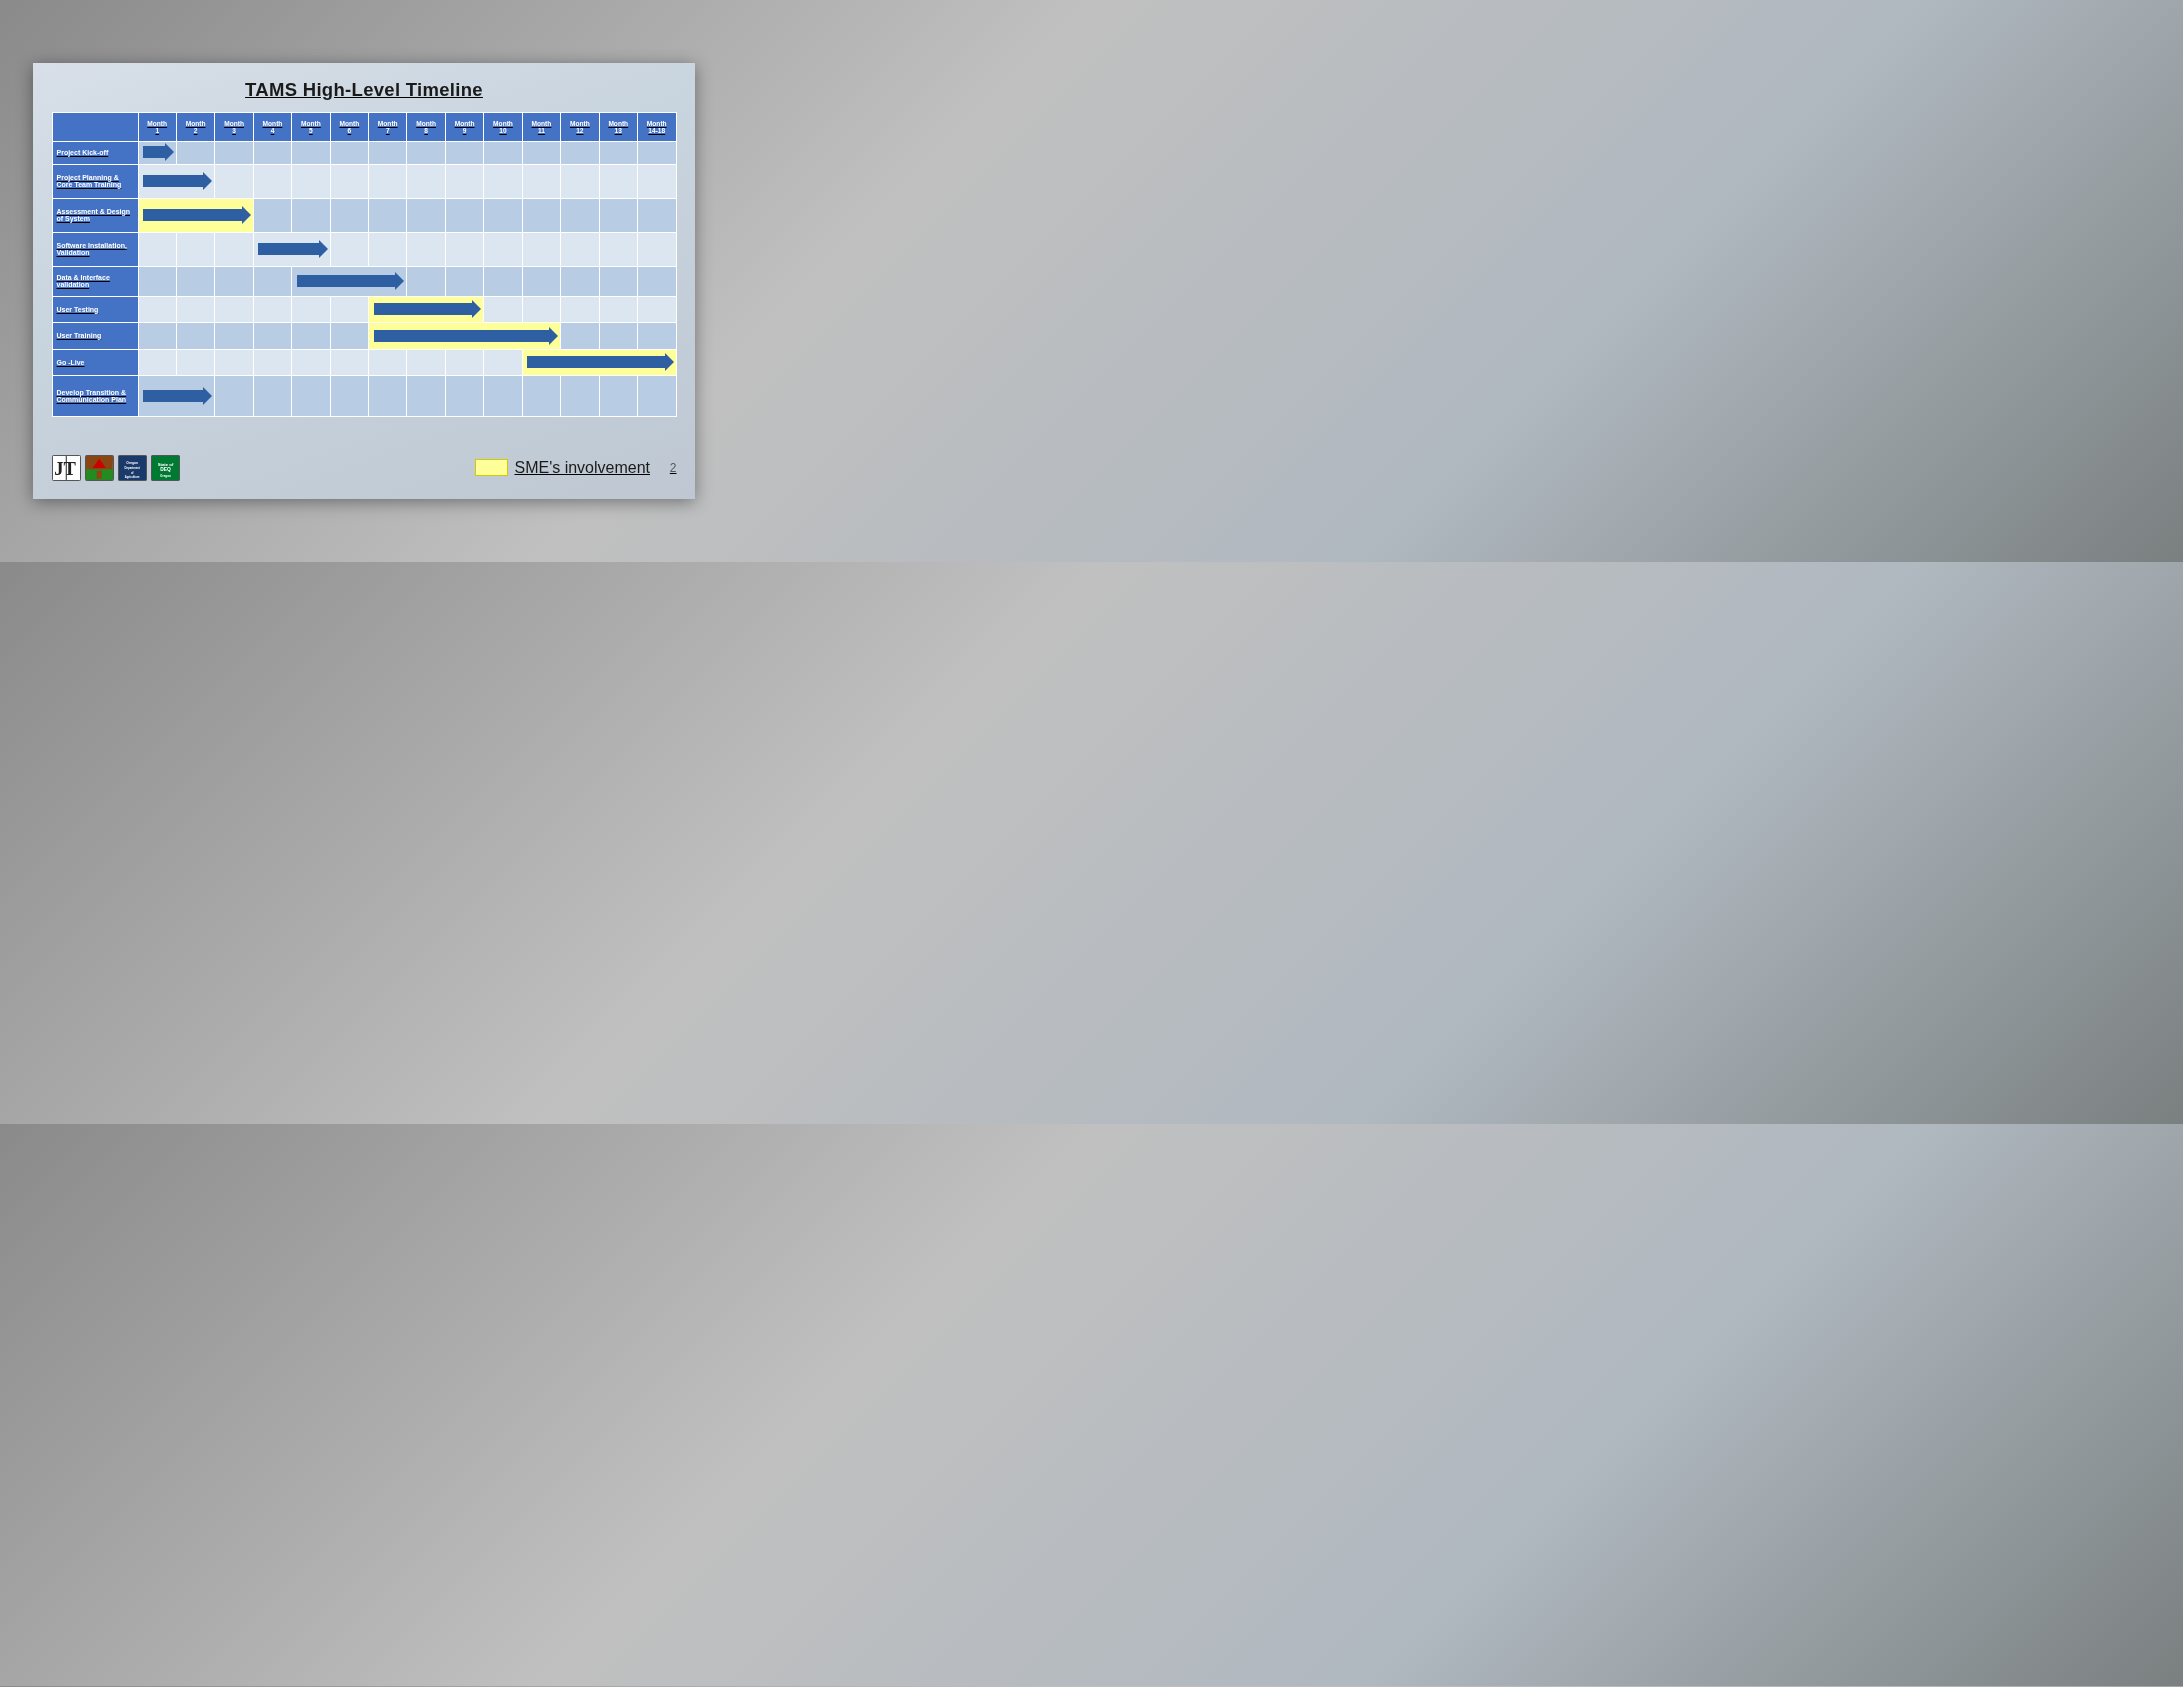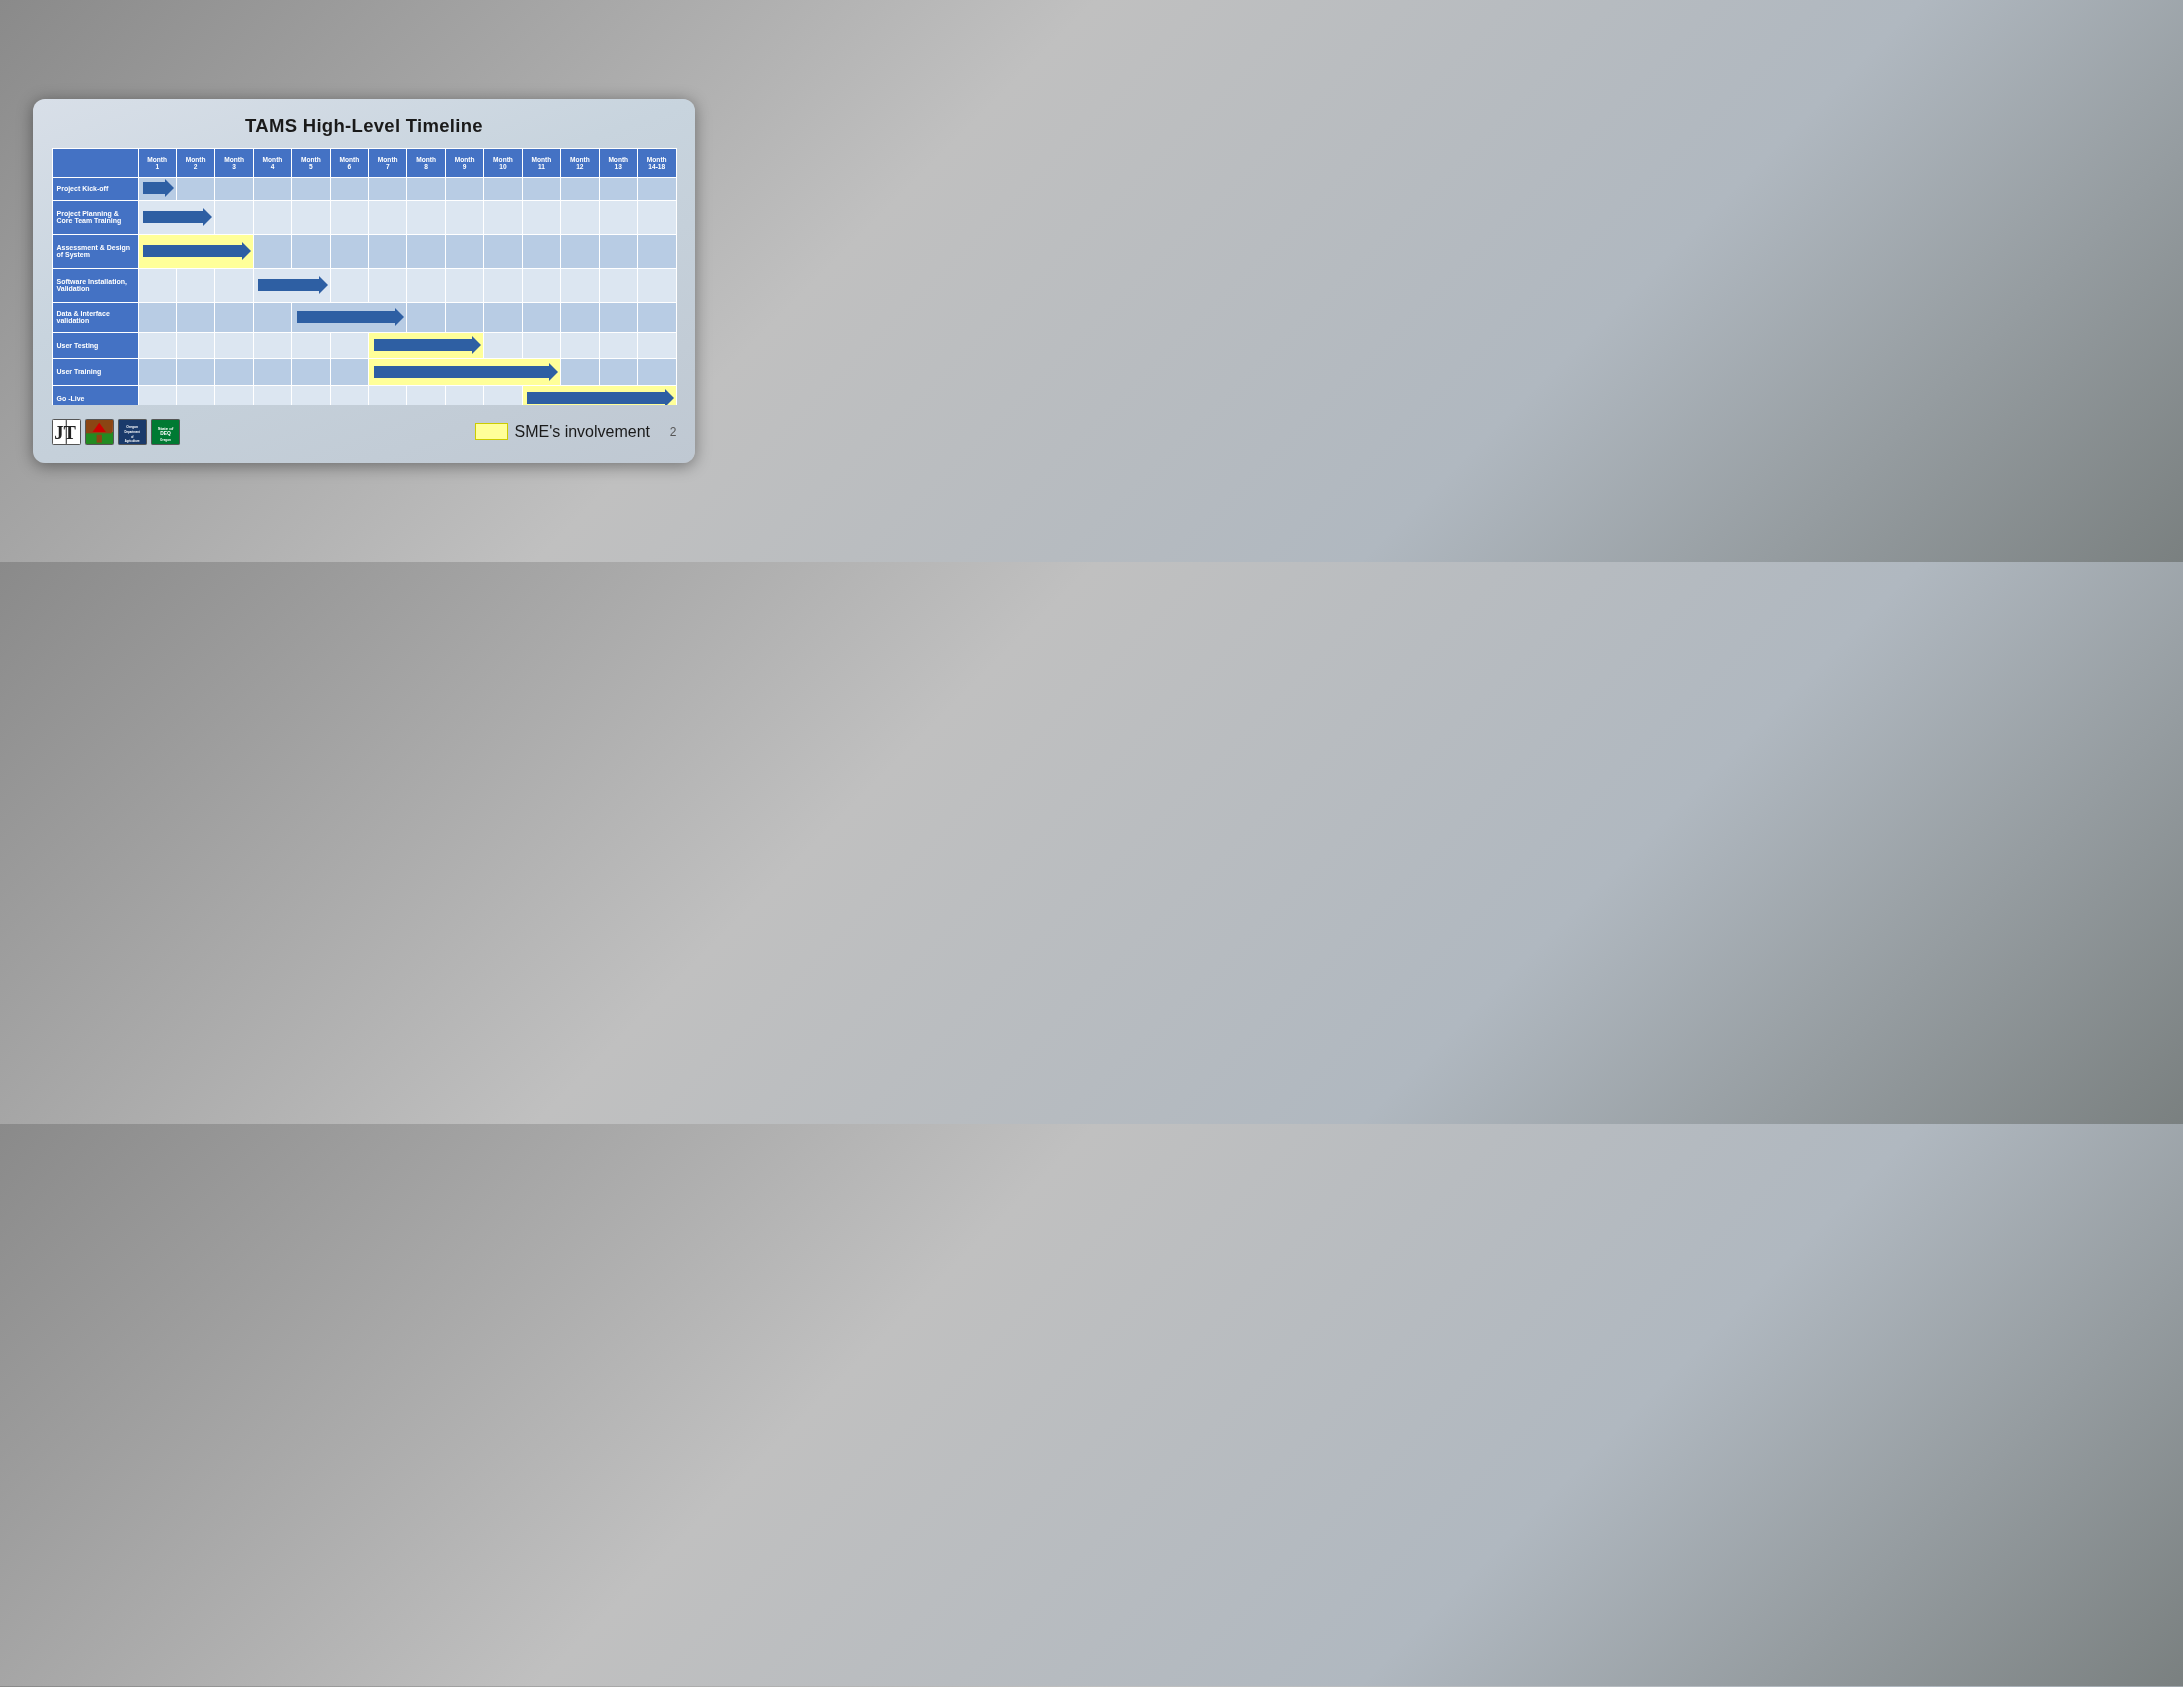--- a/index.html
+++ b/index.html
@@ -9,28 +9,29 @@
       height: 562px;
       background: linear-gradient(135deg, #8a8a8a 0%, #c0c0c0 40%, #b0b8c0 70%, #7a8080 100%);
       display: flex;
       align-items: center;
       justify-content: center;
       font-family: Arial, sans-serif;
     }
 
     .slide {
       width: 662px;
-      height: 364px;
+      height: 436px;
       background: linear-gradient(160deg, #d8dfe8 0%, #c8d4de 40%, #bfc8d2 100%);
-      border-radius: 12px;
+      border-radius: 0;
       padding: 16px 18.5px 13.2px 18.5px;
       display: flex;
       flex-direction: column;
       gap: 6.6px;
       box-shadow: 0 2.6px 16px rgba(0,0,0,0.4);
+      text-decoration: underline;
     }
 
     .title {
       text-align: center;
       font-size: 18.5px;
       font-weight: bold;
       color: #1a1a1a;
       letter-spacing: 0.3px;
       margin-bottom: 4px;
     }

